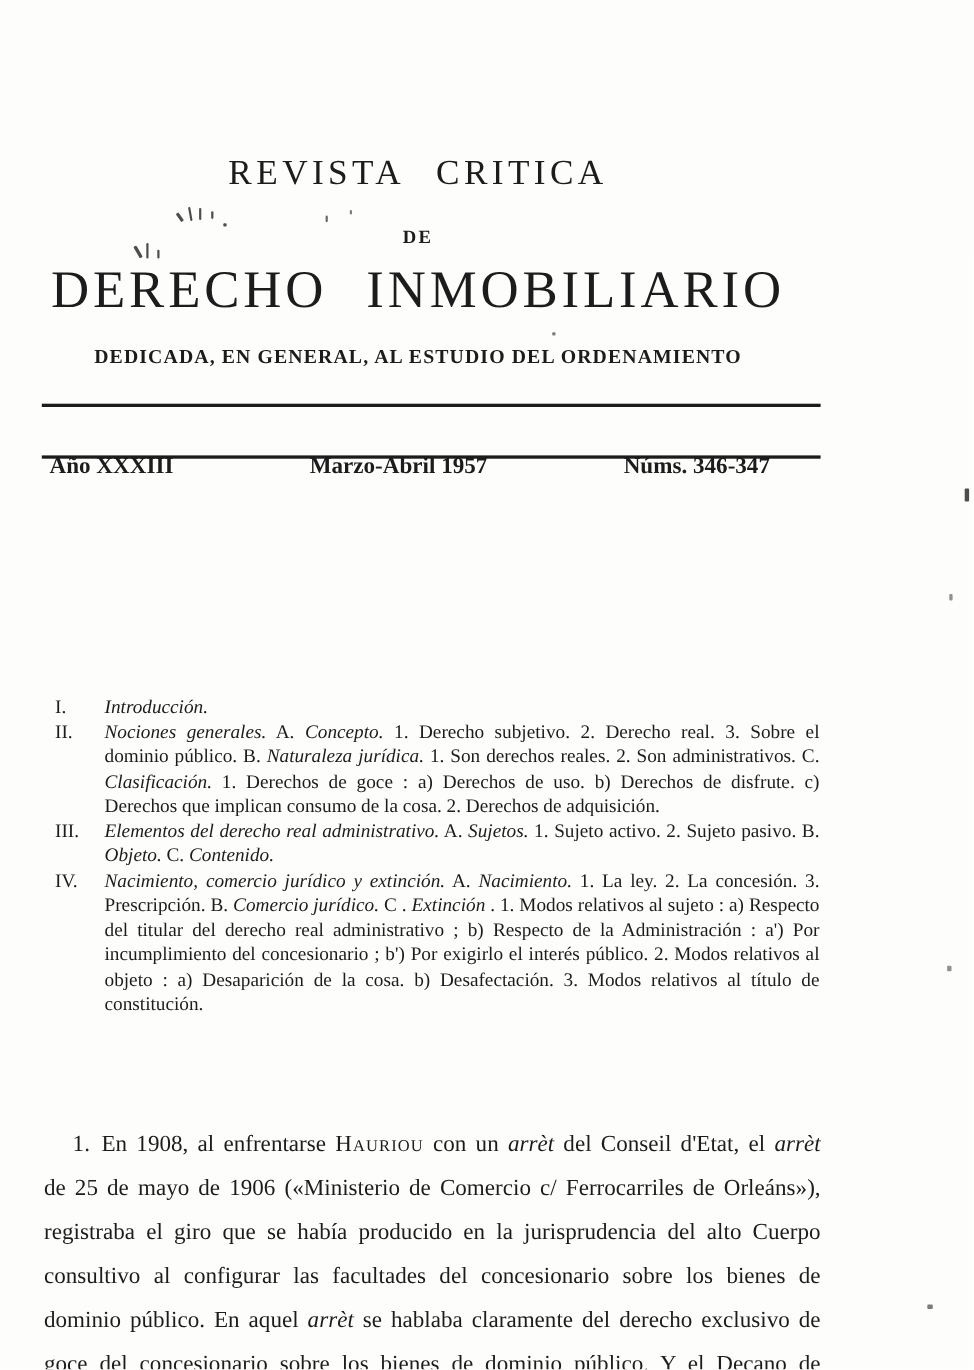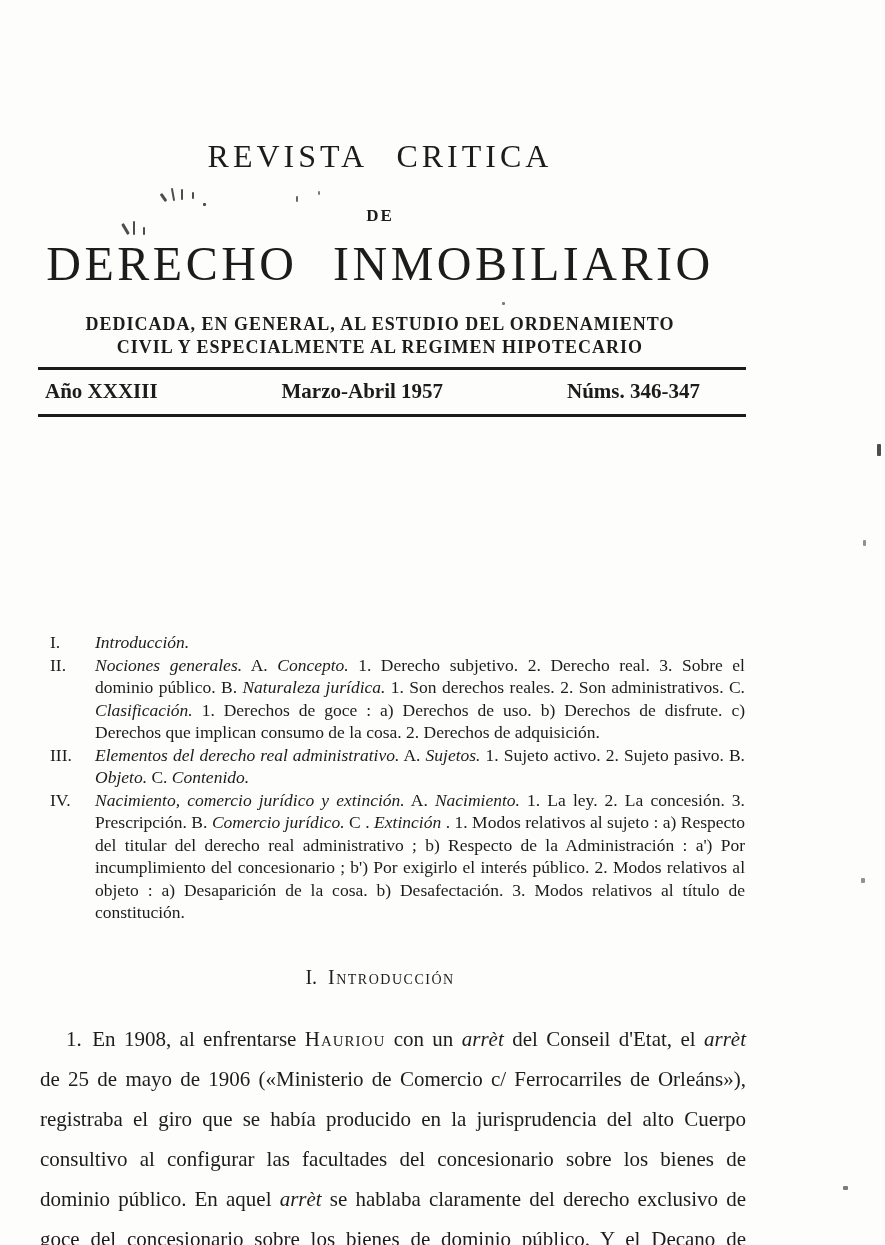--- a/index.html
+++ b/index.html
@@ -36,21 +36,21 @@
     font-weight:700;letter-spacing:1px;
   }
   .rule{position:absolute;left:38px;width:708px;height:3px;background:var(--ink);}
   .rule1{top:367px;}
   .rule2{top:414px;}
   .issue-row{
     position:absolute;left:40px;top:379px;width:706px;
     display:flex;justify-content:space-between;align-items:baseline;
     font-size:21px;font-weight:700;
   }
-  .issue-row .left{margin-left:5px;}
+  .issue-row .left{margin-left:5px;margin-top:32px;}
   .issue-row .right{margin-right:46px;}
   
   .article-title{
     position:absolute;left:30px;top:508px;width:700px;margin:0;
     text-align:center;font-size:36px;font-weight:400;word-spacing:8px;
   }
   .sumario-heading{
     position:absolute;left:30px;top:606px;width:700px;
     text-align:center;font-size:19px;letter-spacing:2.5px;
   }
@@ -94,21 +94,20 @@
 <body>
 
 <div class="page">
 
   <header>
     <div class="m-top">REVISTA CRITICA</div>
     <div class="m-de">DE</div>
     <div class="m-main">DERECHO INMOBILIARIO</div>
     <div class="dedication">
       <div>DEDICADA, EN GENERAL, AL ESTUDIO DEL ORDENAMIENTO</div>
-      <div>CIVIL Y ESPECIALMENTE AL REGIMEN HIPOTECARIO</div>
     </div>
     <div class="rule rule1"></div>
     <div class="issue-row">
       <span class="left">Año XXXIII</span>
       <span class="center">Marzo-Abril 1957</span>
       <span class="right">Núms. 346-347</span>
     </div>
     <div class="rule rule2"></div>
   </header>
 
@@ -127,23 +126,20 @@
       <div class="sum-item">
       <span class="roman">III.</span>
       <span class="sum-text"><span class="italic">Elementos del derecho real administrativo.</span><span> A. </span><span class="italic">Sujetos.</span><span> 1. Sujeto activo. 2. Sujeto pasivo. B. </span><span class="italic">Objeto.</span><span> C. </span><span class="italic">Contenido.</span></span>
     </div>
       <div class="sum-item">
       <span class="roman">IV.</span>
       <span class="sum-text"><span class="italic">Nacimiento, comercio jurídico y extinción.</span><span> A. </span><span class="italic">Nacimiento.</span><span> 1. La ley. 2. La concesión. 3. Prescripción. B. </span><span class="italic">Comercio jurídico.</span><span> C . </span><span class="italic">Extinción</span><span> . 1. Modos relativos al sujeto : a) Respecto del titular del derecho real administrativo ; b) Respecto de la Administración : a') Por incumpli­miento del concesionario ; b') Por exigirlo el interés público. 2. Modos relativos al objeto : a) Desaparición de la cosa. b) Desafectación. 3. Modos relativos al título de constitución.</span></span>
     </div>
     </div>
 
-  <div class="section-heading">
-    <span>I.</span><span class="sc">Introducción</span>
-  </div>
 
   <p class="body-par"><span>1. En 1908, al enfrentarse </span><span class="smallcaps">Hauriou</span><span> con un </span><span class="italic">arrèt</span><span> del Conseil d'Etat, el </span><span class="italic">arrèt</span><span> de 25 de mayo de 1906 («Ministerio de Comercio c/ Ferrocarriles de Orleáns»), registraba el giro que se había pro­ducido en la jurisprudencia del alto Cuerpo consultivo al configu­rar las facultades del concesionario sobre los bienes de dominio público. En aquel </span><span class="italic">arrèt</span><span> se hablaba claramente del derecho exclusivo de goce del concesionario sobre los bienes de dominio público. Y el Decano de Toulouse no vaciló en proclamar que estábamos en pre-</span></p>
 
   <div class="artifact a1"></div>
   <div class="artifact a2"></div>
   <div class="artifact a3"></div>
   <div class="artifact a4"></div>
   <div class="artifact a5"></div>
   <div class="artifact a6"></div>
   <div class="artifact a7"></div>

